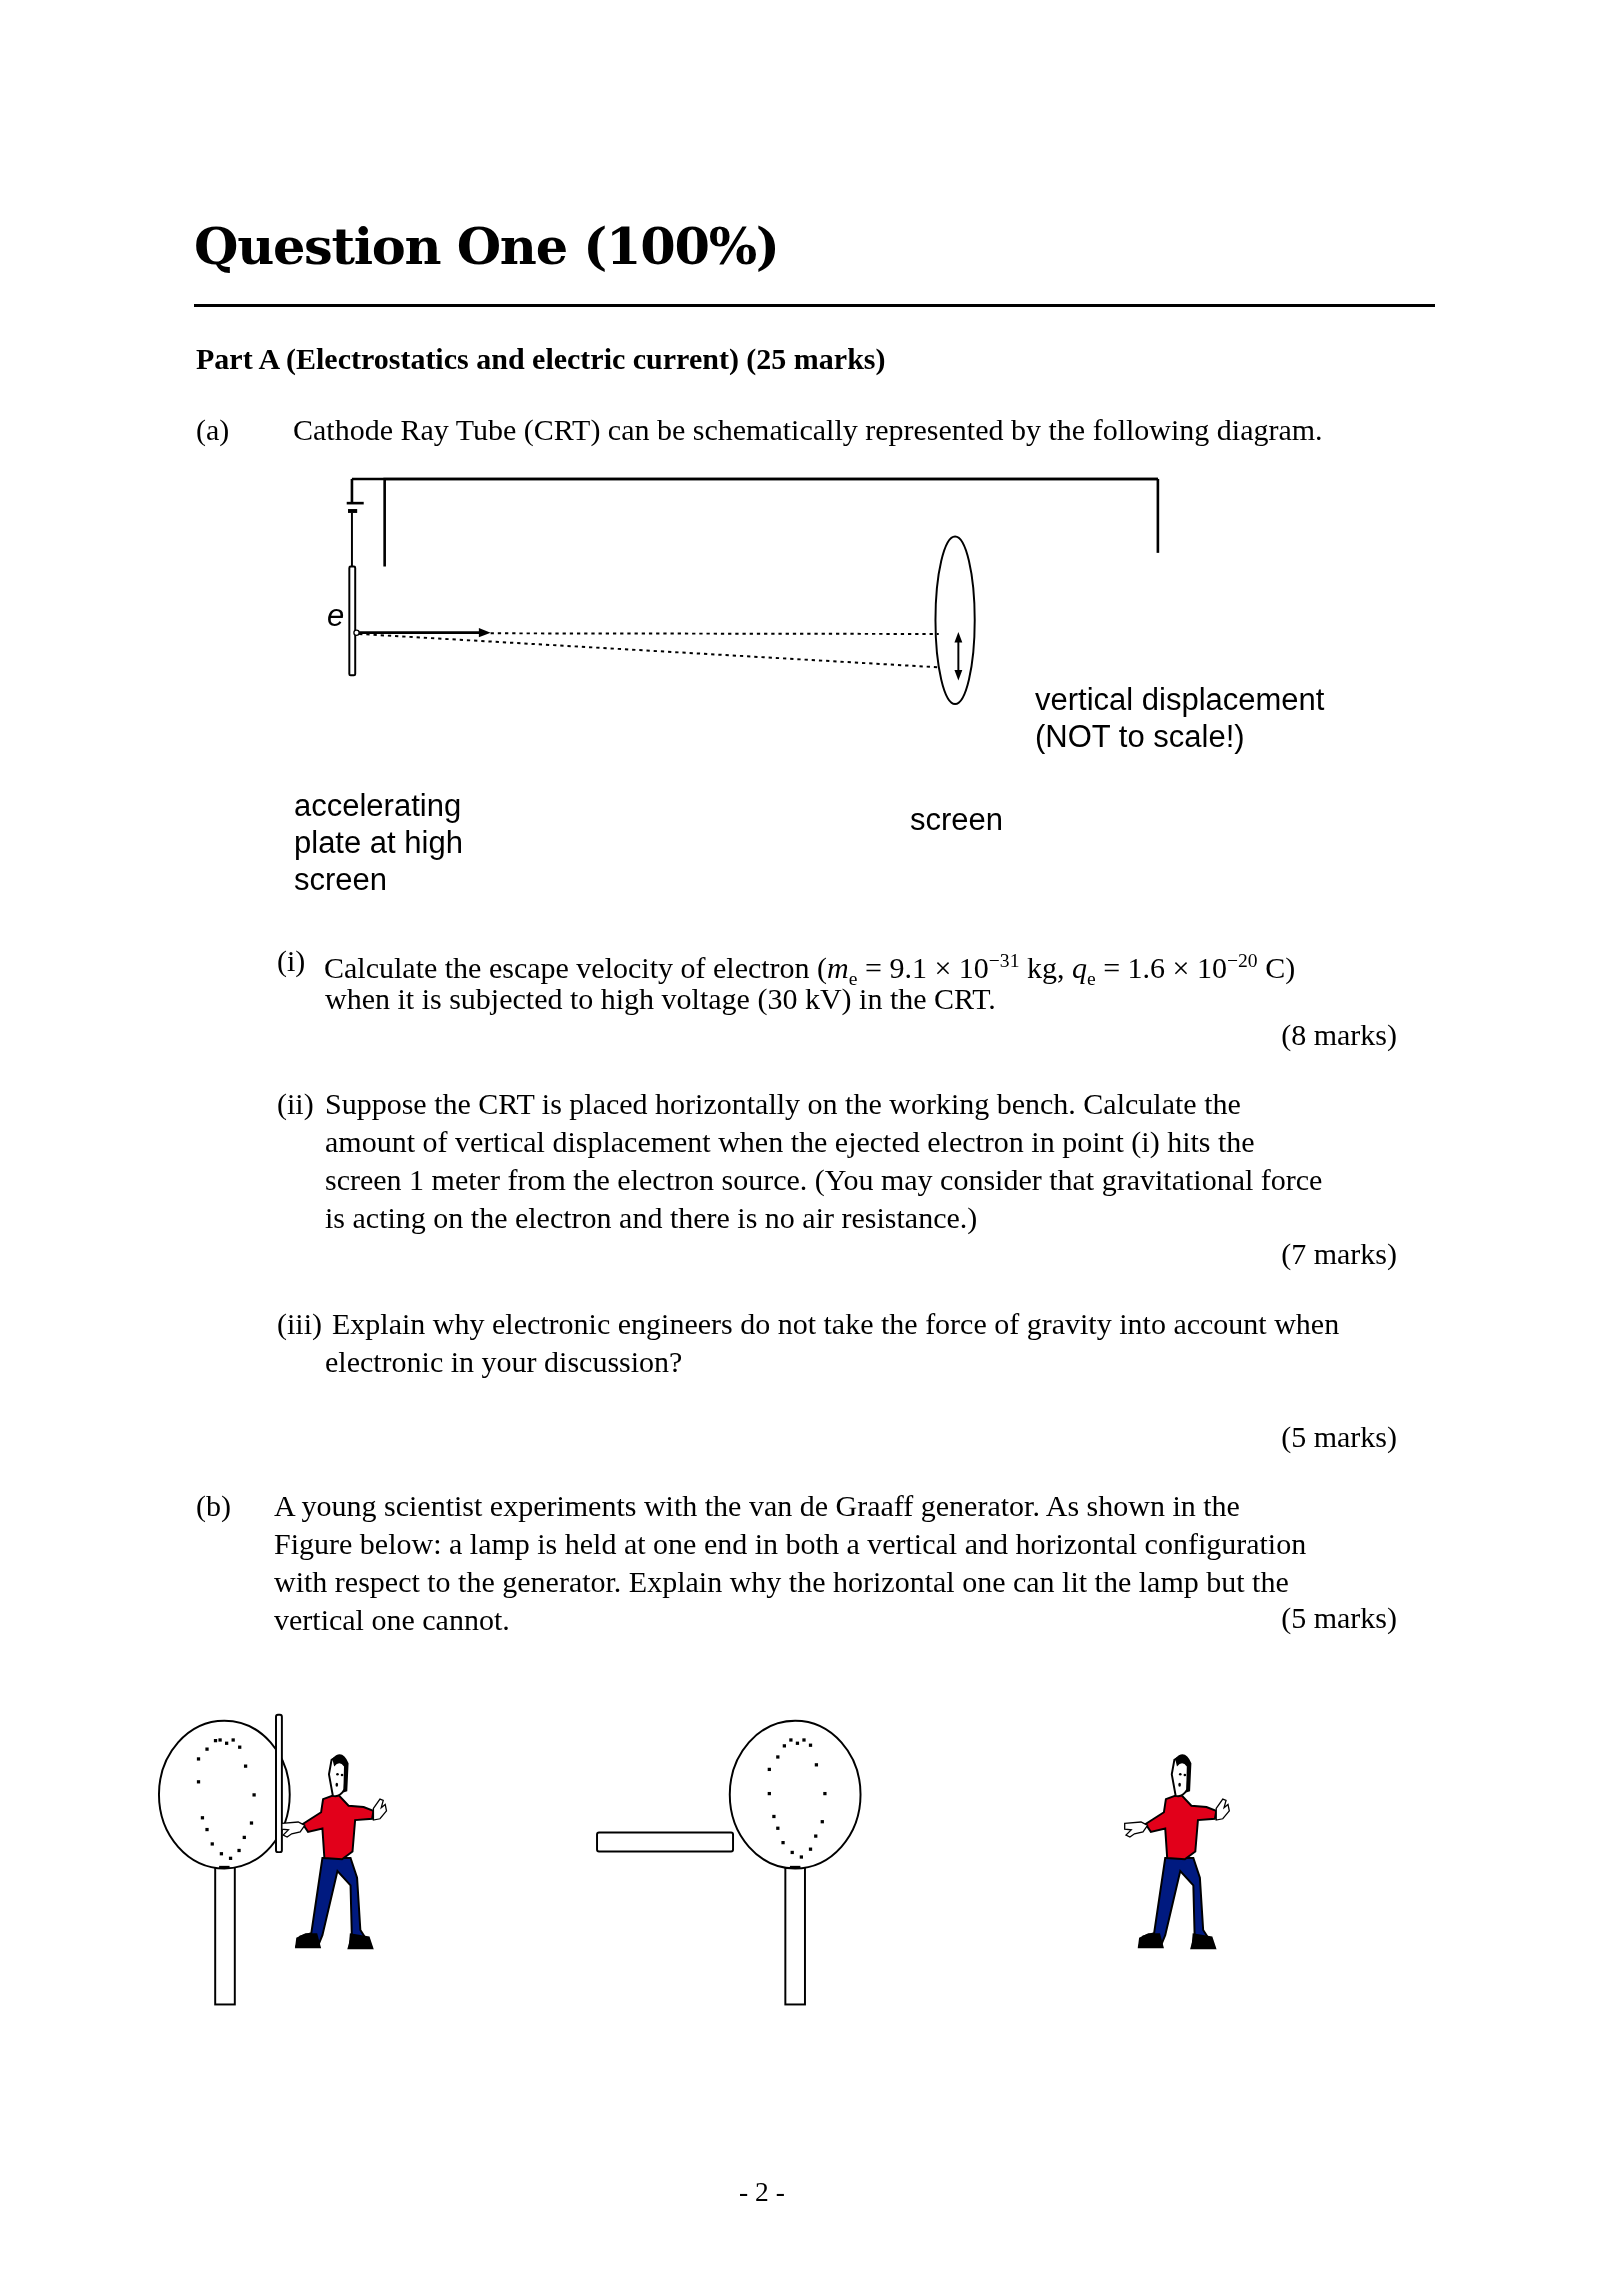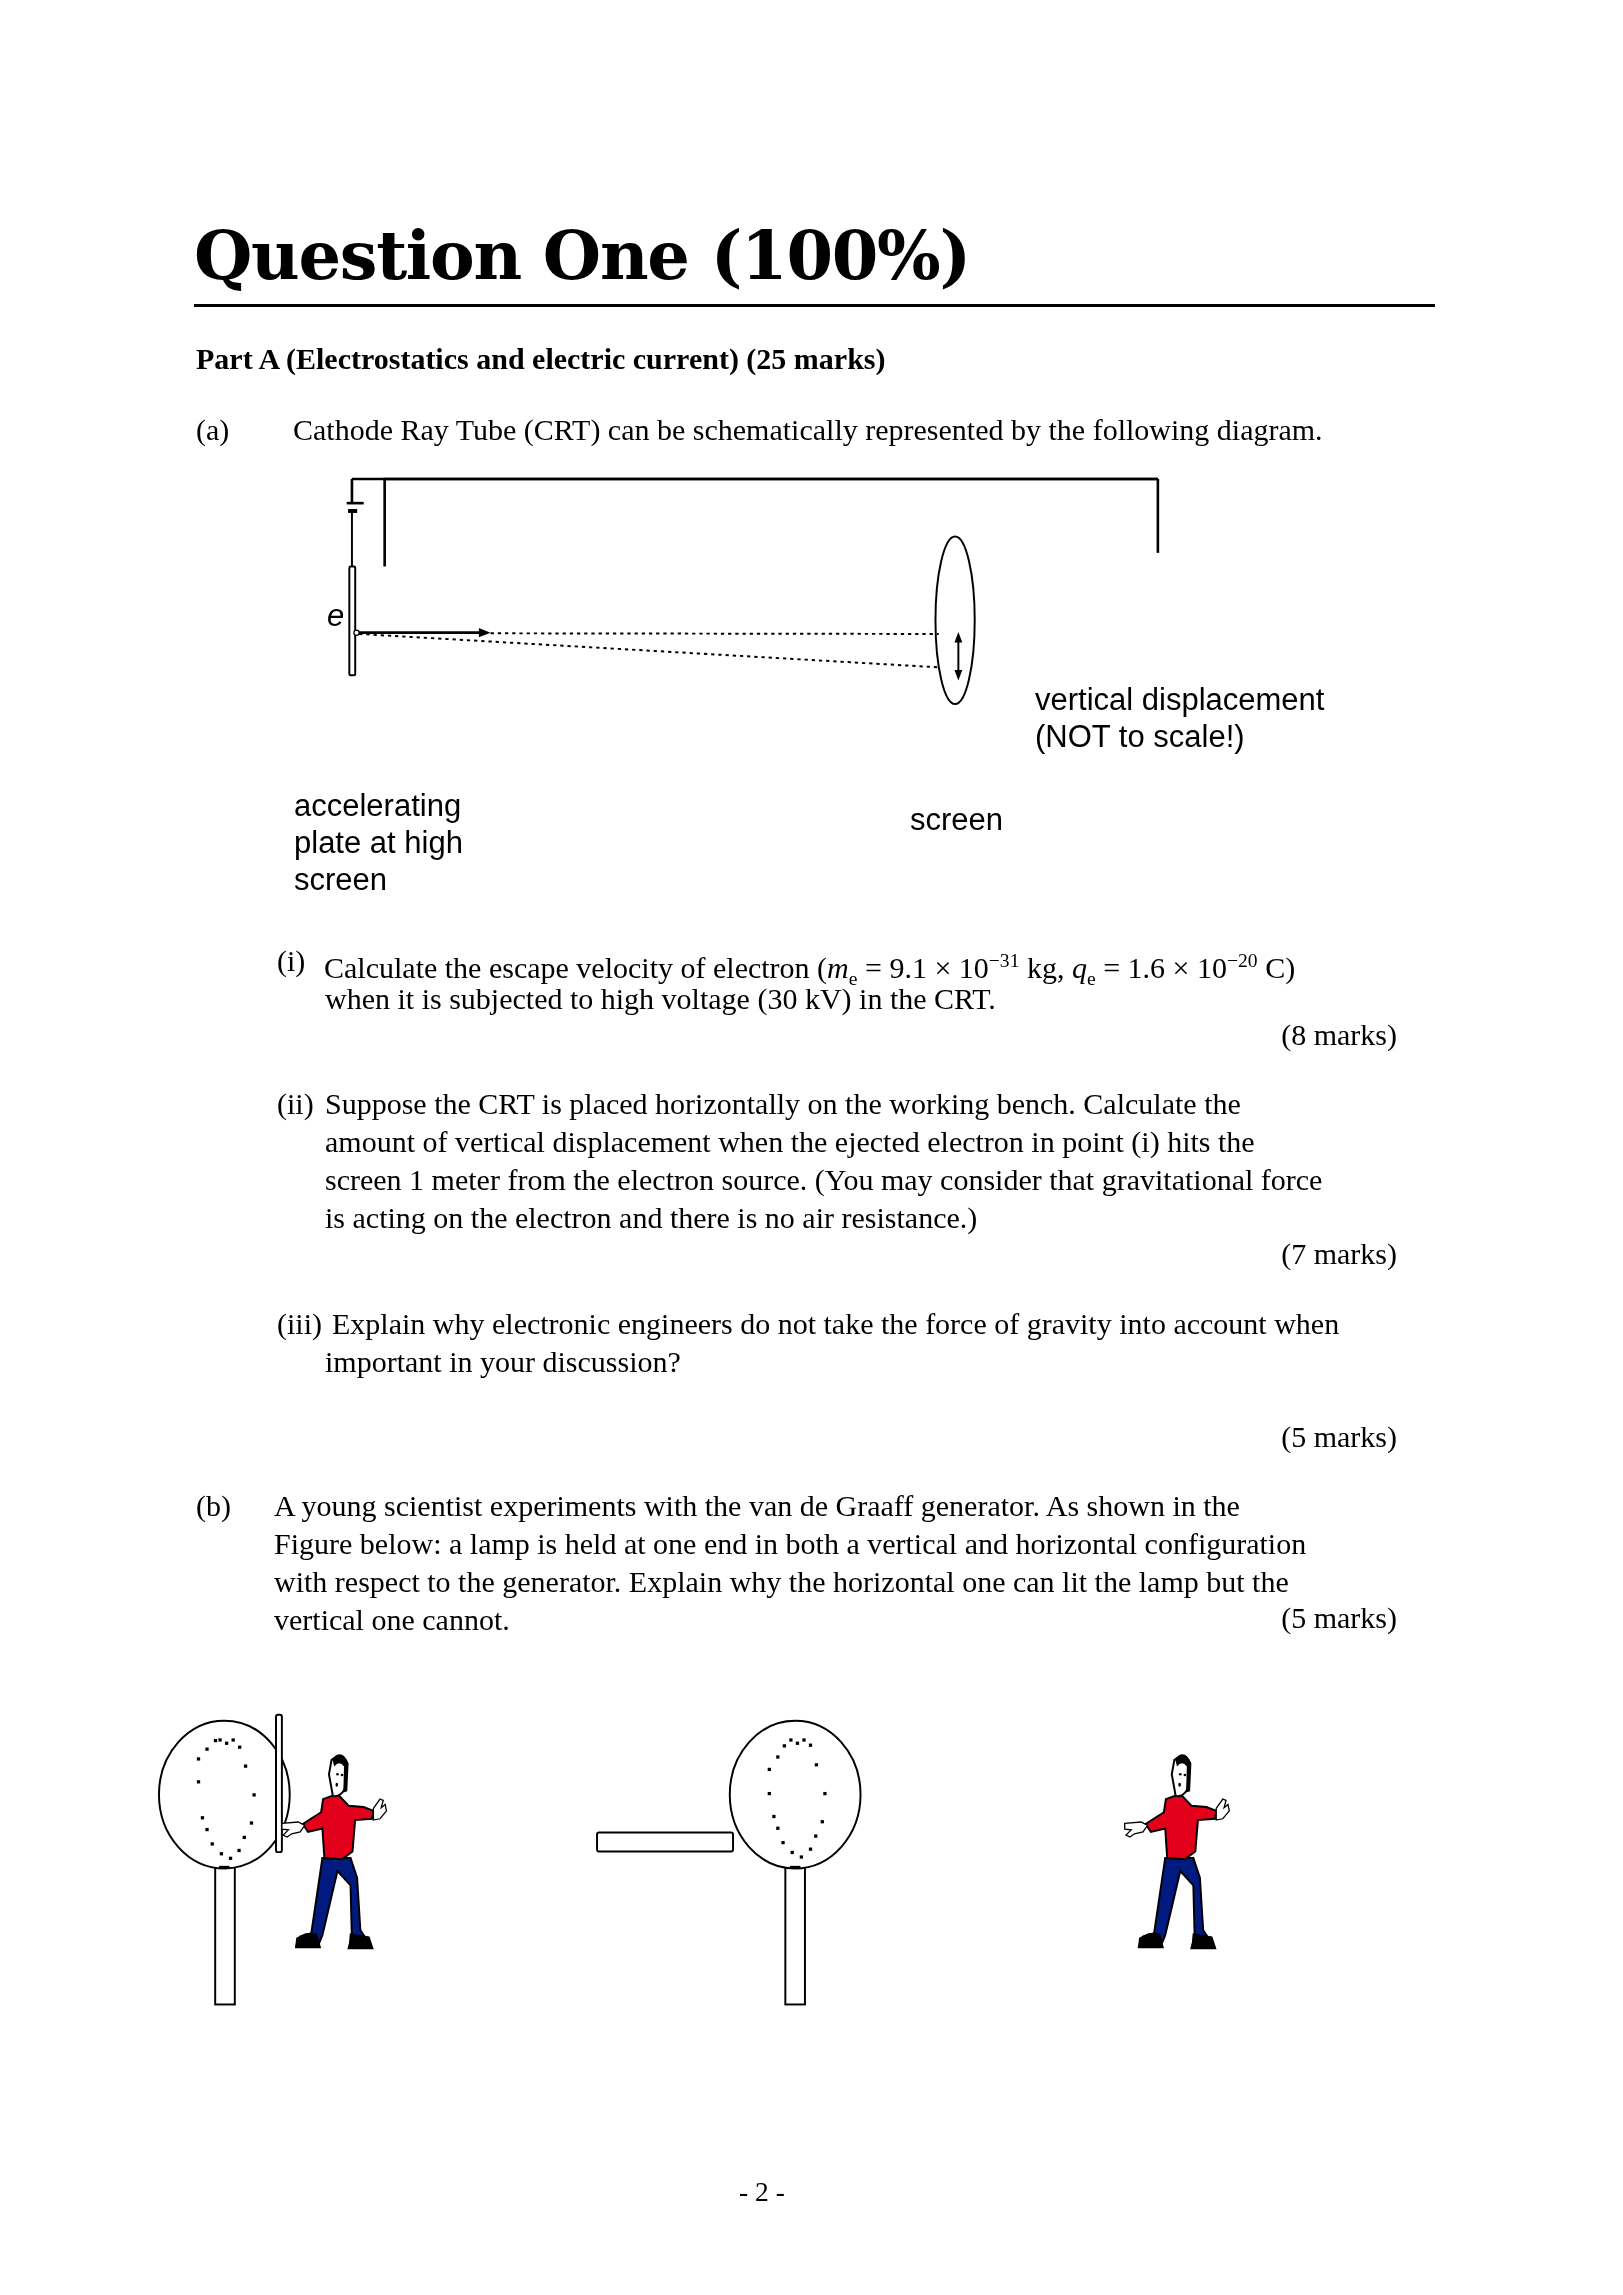--- a/index.html
+++ b/index.html
@@ -1,20 +1,20 @@
 <!DOCTYPE html>
 <html style="font-size:10.5px"><head>
 <meta charset="utf-8">
 <style>
   html, body { margin:0; padding:0; background:#ffffff; }
   body { width:1623px; height:2295px; position:relative; overflow:hidden; color:#000; }
   .serif { font-family: "Liberation Serif", "DejaVu Serif", serif; }
   .sans { font-family: "Liberation Sans", "DejaVu Sans", sans-serif; }
   .abs { position:absolute; }
-  .title { left:194px; top:216px; font-size:67px; font-weight:bold; font-family:"DejaVu Serif", serif; letter-spacing:-1.3px; }
+  .title { left:194px; top:216px; font-size:51px; font-weight:bold; font-family:"DejaVu Serif", serif; letter-spacing:-1.3px; }
   .rule { left:194px; top:304px; width:1241px; height:2.6px; background:#000; }
   .parthead { left:196px; top:342px; font-size:30px; font-weight:bold; }
   .txt { font-size:30px; line-height:38px; white-space:nowrap; }
   .marks { font-size:30px; text-align:right; width:262px;font-family:Liberation Serif, serif; }
   .diag-label { font-size:31px; line-height:37px; }
   sup, sub { font-size:19.6px; }
   .pagenum { left:739px; top:2176px; font-size:27.5px; }
 </style>
 </head>
 <body>
@@ -125,21 +125,21 @@
   <div>Suppose the CRT is placed horizontally on the working bench.  Calculate the</div>
   <div>amount of vertical displacement when the ejected electron in point (i) hits the</div>
   <div>screen 1 meter from the electron source.  (You may consider that gravitational force</div>
   <div>is acting on the electron and there is no air resistance.)</div>
 </div>
 <div class="abs serif marks" style="left:1135px;top:1237px;">(7 marks)</div>
 
 <div class="abs serif txt" style="left:277px;top:1305px;">(iii)</div>
 <div class="abs serif txt" style="left:325px;top:1305px;">
   <div style="margin-left:7px;">Explain why electronic engineers do not take the force of gravity into account when</div>
-  <div>important in your discussion?</div>
+  <div>electronic in your discussion?</div>
 </div>
 <div class="abs serif marks" style="left:1135px;top:1420px;">(5 marks)</div>
 
 <div class="abs serif txt" style="left:196px;top:1487px;">(b)</div>
 <div class="abs serif txt" style="left:274px;top:1487px;">
   <div>A young scientist experiments with the van de Graaff generator.  As shown in the</div>
   <div>Figure below: a lamp is held at one end in both a vertical and horizontal configuration</div>
   <div>with respect to the generator.  Explain why the horizontal one can lit the lamp but the</div>
   <div>vertical one cannot.</div>
 </div>

